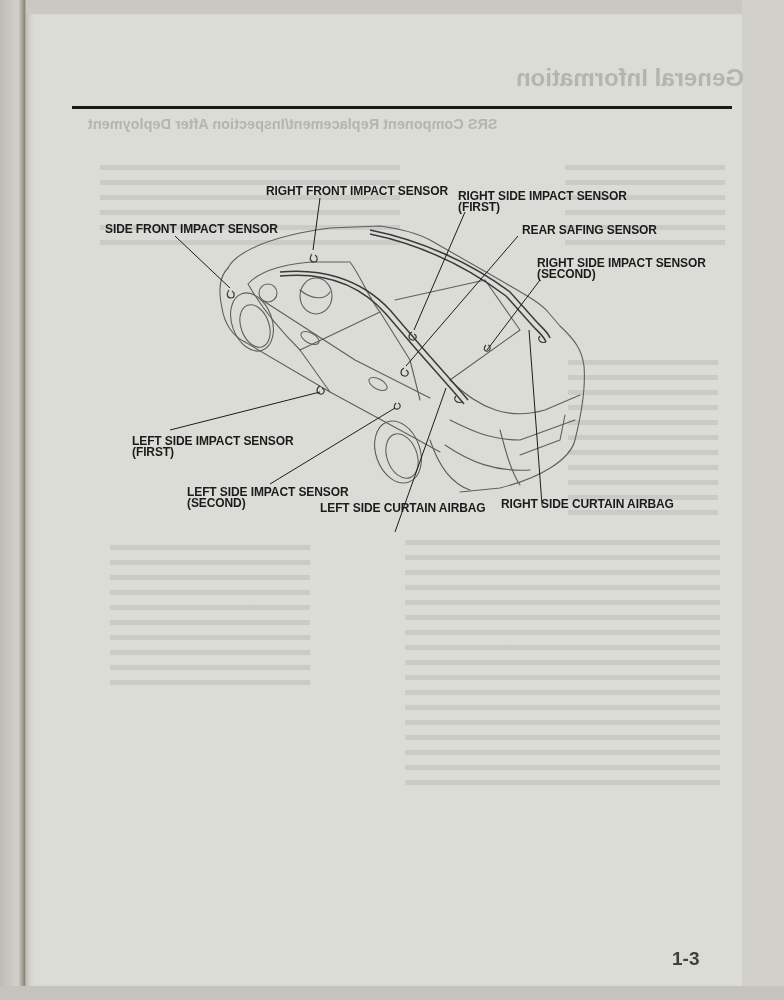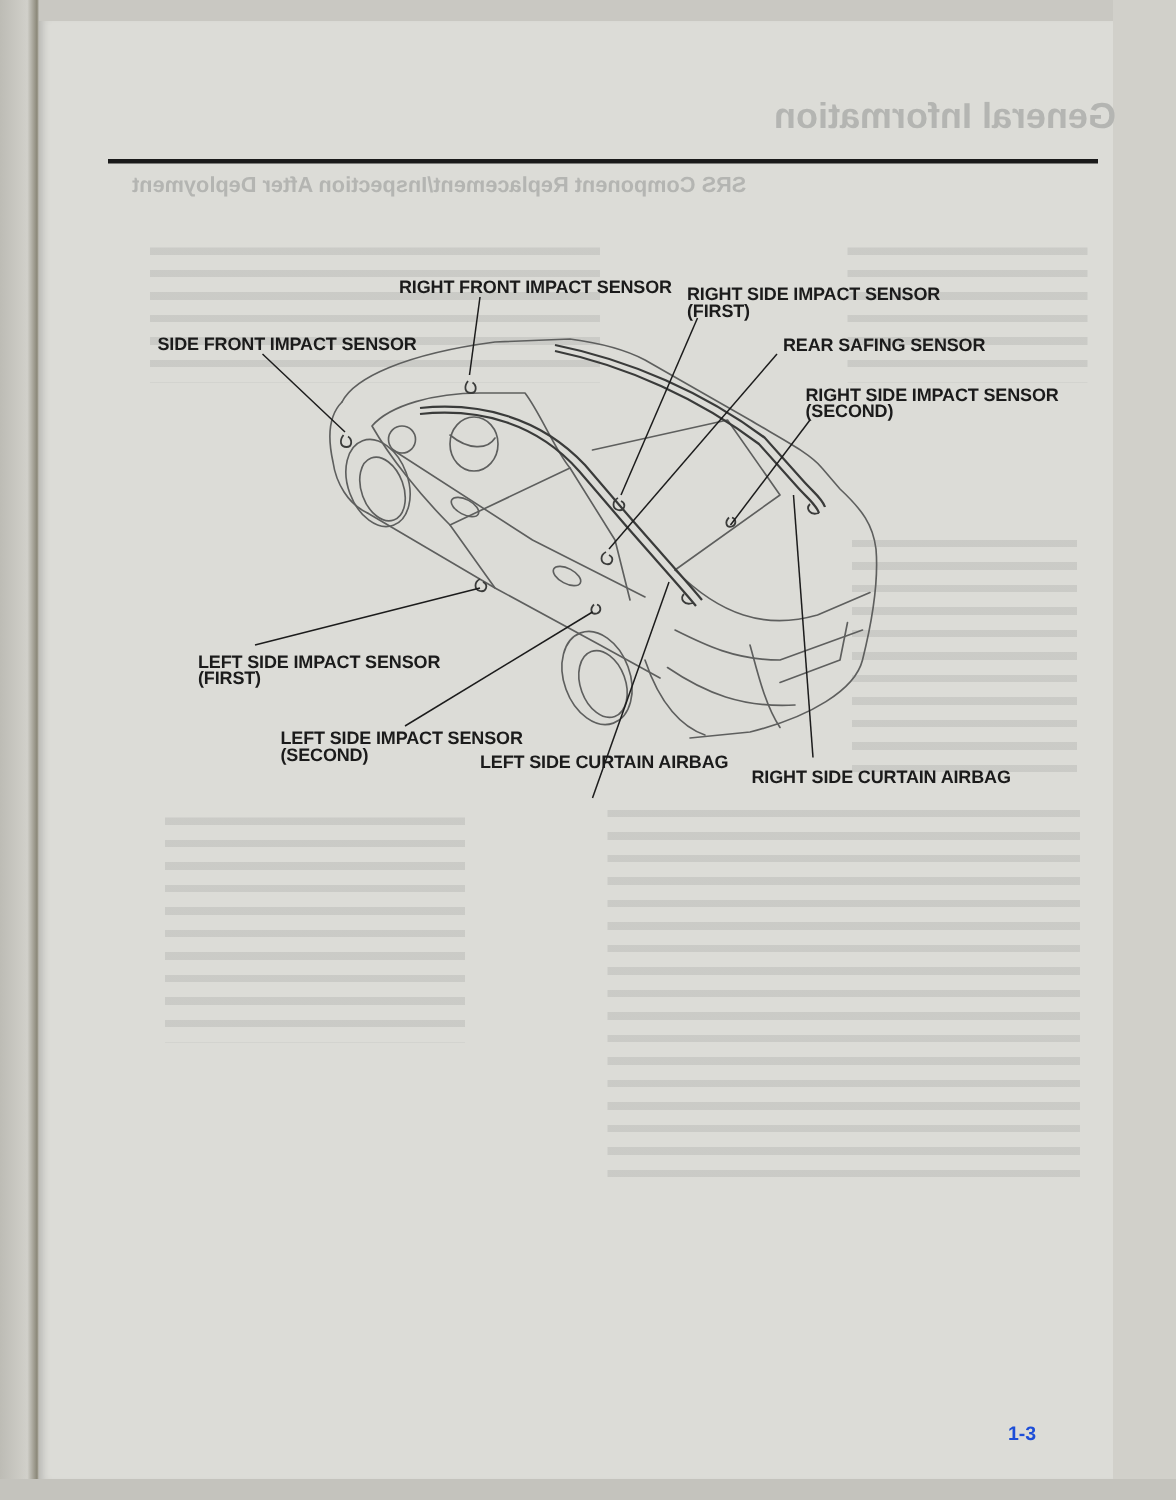--- a/index.html
+++ b/index.html
@@ -37,21 +37,21 @@
   }
   .rule {
     position:absolute; left:72px; top:106px; width:660px; height:3px; background:#1a1a1a;
   }
   .label {
     position:absolute; font-weight:bold; font-size:12px; color:#1b1b1b;
     line-height:11px; white-space:nowrap; letter-spacing:-0.1px;
   }
   .diagram { position:absolute; left:0; top:0; width:784px; height:1000px; }
   .page-number {
-    position:absolute; left:672px; top:948px; font-weight:bold; font-size:13px; color:#1d4ed8;text-align:right;
+    position:absolute; left:672px; top:948px; font-weight:bold; font-size:19px; color:#404040;text-align:right;
   }
 </style>
 </head>
 <body>
 
 <div class="backdrop-left"></div>
 <div class="backdrop-right"></div>
 <div class="backdrop-bottom"></div>
 
 <div class="page"></div>
@@ -147,16 +147,16 @@
   <div>(SECOND)</div>
 </div>
 <div class="label" style="left:132px;top:436px;">
   <div>LEFT SIDE IMPACT SENSOR</div>
   <div>(FIRST)</div>
 </div>
 <div class="label" style="left:187px;top:487px;">
   <div>LEFT SIDE IMPACT SENSOR</div>
   <div>(SECOND)</div>
 </div>
-<div class="label" style="left:501px;top:513px;text-align:right;">RIGHT SIDE CURTAIN AIRBAG</div>
+<div class="label" style="left:501px;top:499px;text-align:right;">RIGHT SIDE CURTAIN AIRBAG</div>
 <div class="label" style="left:320px;top:503px;">LEFT SIDE CURTAIN AIRBAG</div>
 
 <div class="page-number">1-3</div>
 
 </body></html>

